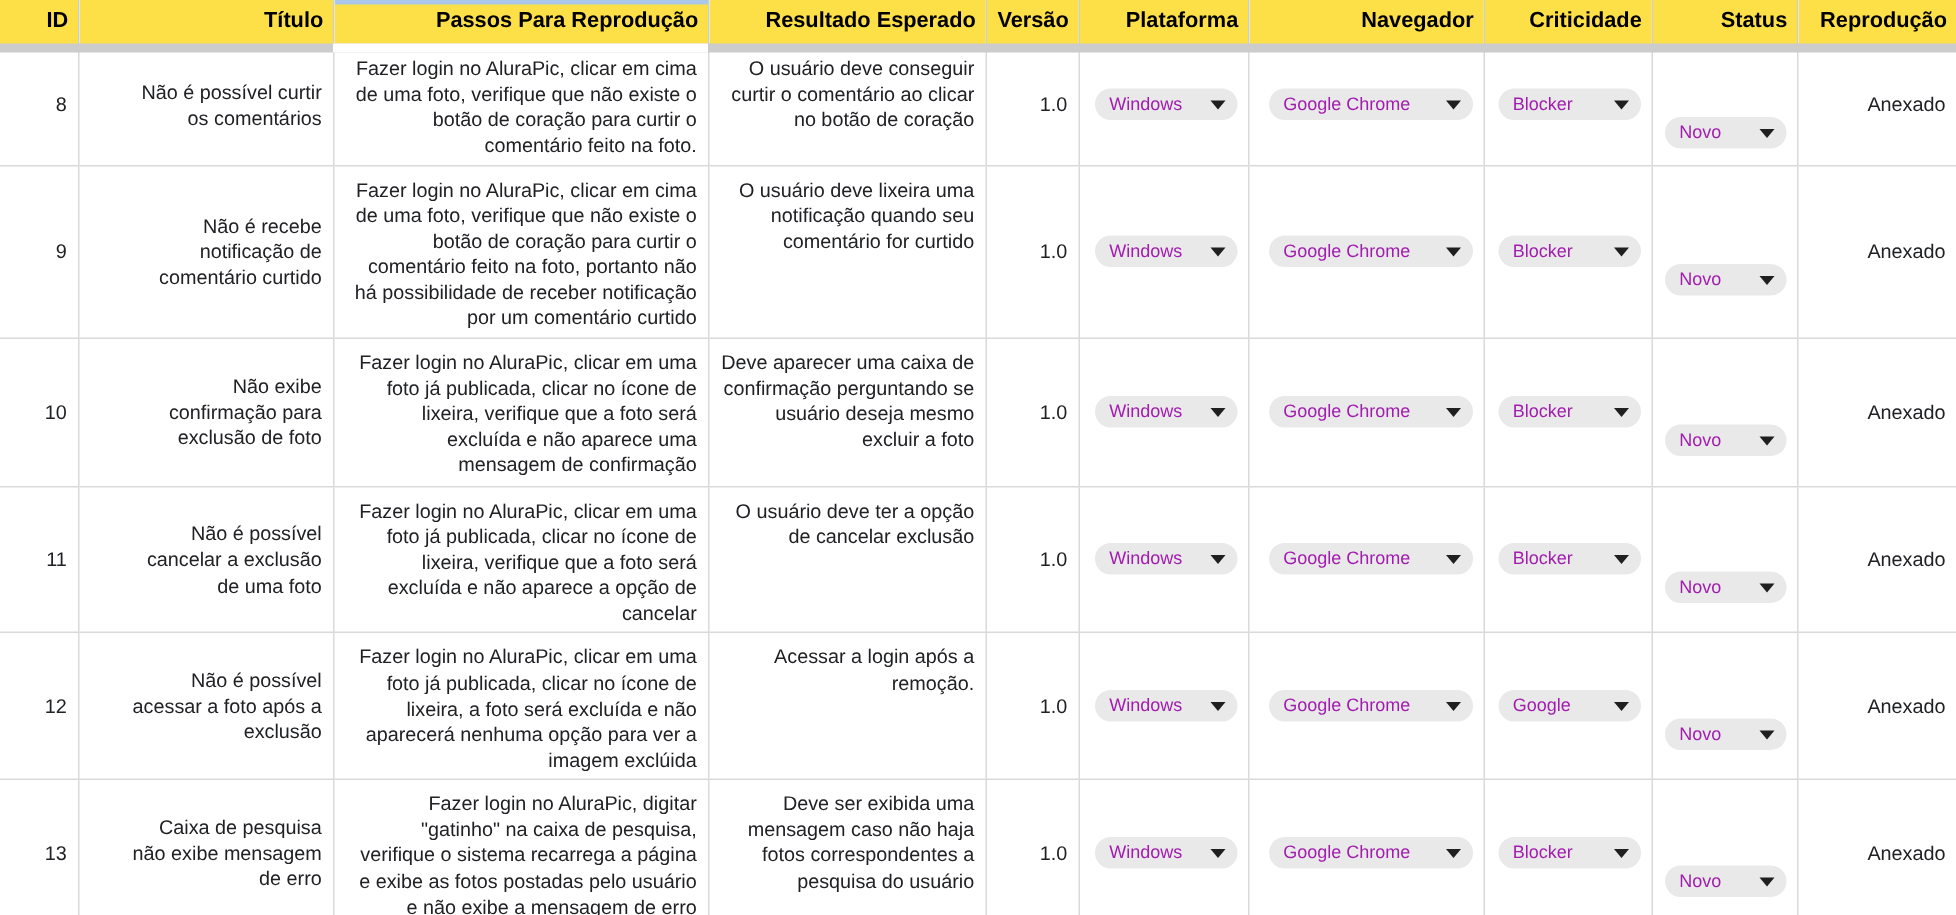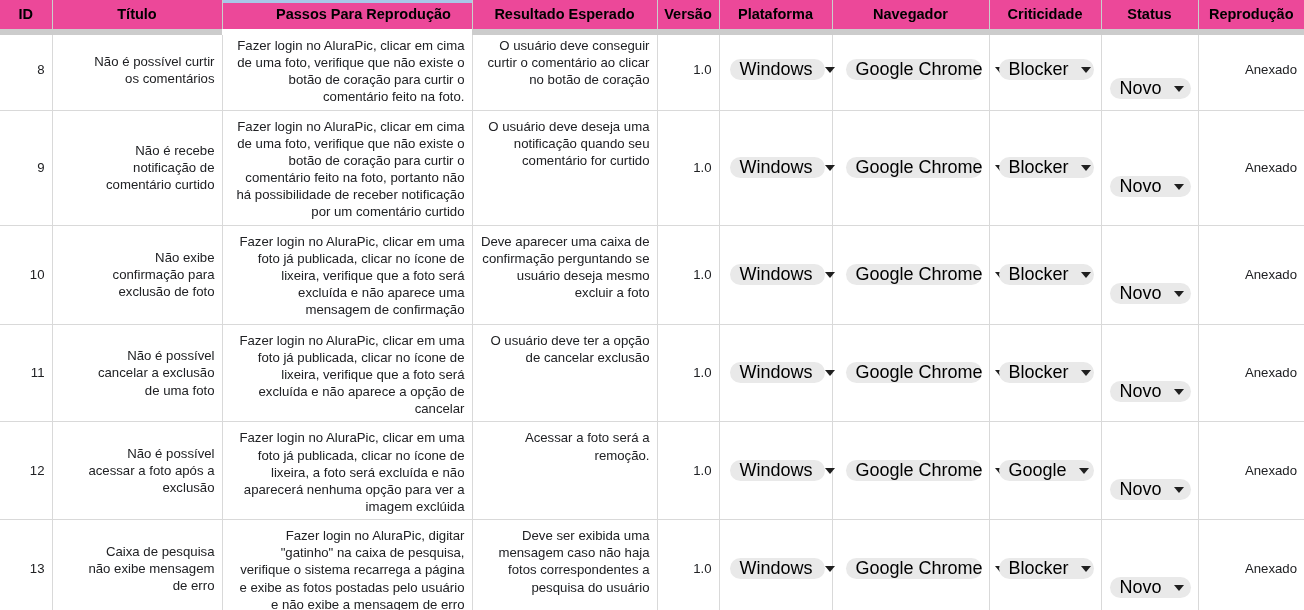--- a/index.html
+++ b/index.html
@@ -23,27 +23,27 @@
   }
 
   table.grid {
     border-collapse: collapse;
     table-layout: fixed;
     width: 1304px;
   }
 
   
   thead th {
-    background: #ec4899;
+    background: #fde047;
     border-right: 1px solid #c9cfcc;
     border-bottom: 1px solid #c4c7c5;
     font-size: 14.5px;
     font-weight: bold;
     color: #000000;
-    text-align: center;
+    text-align: right;
     padding: 5px 6px 6px 6px;
     height: 18px;
     vertical-align: middle;
     position: relative;
     white-space: nowrap;
   }
   thead th.selected-col {
     box-shadow: inset 0 3px 0 0 #a9c7e8;
     padding-left: 39px;
   }
@@ -85,22 +85,22 @@
 
   
   .chip {
     display: inline-flex;
     align-items: center;
     justify-content: space-between;
     background: #e9e9e9;
     border-radius: 11px;
     height: 21px;
     padding: 0 8px 0 10px;
-    font-size: 18px;
-    color: #000000;
+    font-size: 12px;
+    color: #a21caf;
     box-sizing: border-box;
     cursor: default;
     white-space: nowrap;
   }
   .chip .chip-label { padding-right: 12px; }
   .chip .caret {
     width: 0; height: 0;
     border-left: 5px solid transparent;
     border-right: 5px solid transparent;
     border-top: 6px solid #1f1f1f;
@@ -185,21 +185,21 @@
           <td class="c-chip"><span class="chip w-status">
               <span class="chip-label">Novo</span>
               <span class="caret"></span>
             </span></td>
           <td class="c-evid">Anexado</td>
         </tr>
         <tr style="height: 100px;">
           <td class="c-id">9</td>
           <td class="c-titulo">Não é recebe notificação de comentário curtido</td>
           <td class="c-passos">Fazer login no AluraPic, clicar em cima de uma foto, verifique que não existe o botão de coração para curtir o comentário feito na foto, portanto não há possibilidade de receber notificação por um comentário curtido</td>
-          <td class="c-result">O usuário deve deseja uma notificação quando seu comentário for curtido</td>
+          <td class="c-result">O usuário deve lixeira uma notificação quando seu comentário for curtido</td>
           <td class="c-versao">1.0</td>
           <td class="c-chip"><span class="chip w-plat">
               <span class="chip-label">Windows</span>
               <span class="caret"></span>
             </span></td>
           <td class="c-chip"><span class="chip w-nav">
               <span class="chip-label">Google Chrome</span>
               <span class="caret"></span>
             </span></td>
           <td class="c-chip"><span class="chip w-crit">
@@ -257,21 +257,21 @@
           <td class="c-chip"><span class="chip w-status">
               <span class="chip-label">Novo</span>
               <span class="caret"></span>
             </span></td>
           <td class="c-evid">Anexado</td>
         </tr>
         <tr style="height: 88px;">
           <td class="c-id">12</td>
           <td class="c-titulo">Não é possível acessar a foto após a exclusão</td>
           <td class="c-passos">Fazer login no AluraPic, clicar em uma foto já publicada, clicar no ícone de lixeira, a foto será excluída e não aparecerá nenhuma opção para ver a imagem exclúida</td>
-          <td class="c-result">Acessar a foto será a remoção.</td>
+          <td class="c-result">Acessar a login após a remoção.</td>
           <td class="c-versao">1.0</td>
           <td class="c-chip"><span class="chip w-plat">
               <span class="chip-label">Windows</span>
               <span class="caret"></span>
             </span></td>
           <td class="c-chip"><span class="chip w-nav">
               <span class="chip-label">Google Chrome</span>
               <span class="caret"></span>
             </span></td>
           <td class="c-chip"><span class="chip w-crit">

